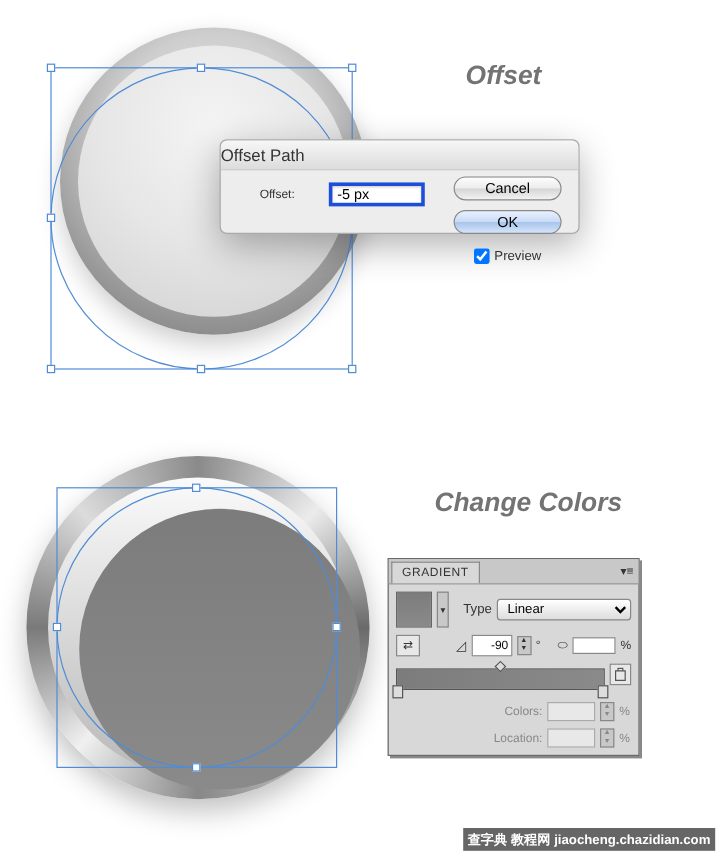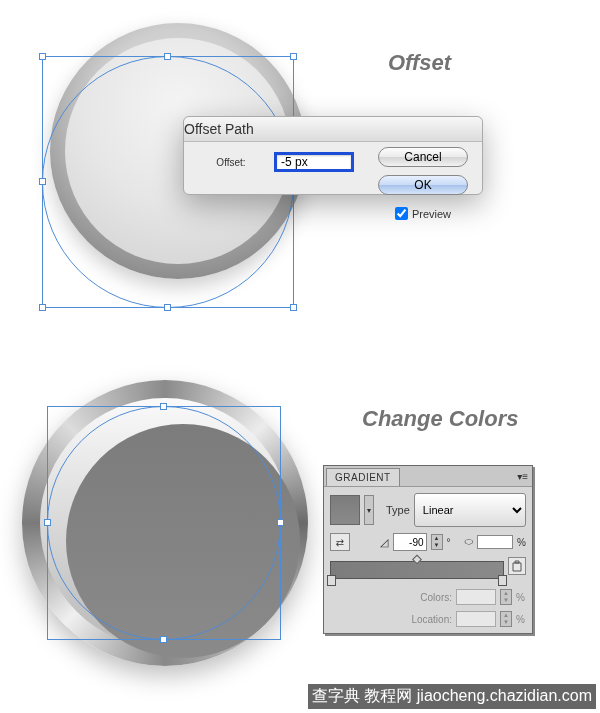--- a/index.html
+++ b/index.html
@@ -37,35 +37,35 @@
 
 .panel { position: absolute; left: 323px; top: 465px; width: 210px; border: 1px solid #6a6a6a; background: #d8d8d8; box-shadow: 2px 2px 0 #888; }
 .panel-tab-row { display: flex; align-items: center; background: #c8c8c8; border-bottom: 1px solid #999; }
 .panel-tab { padding: 3px 8px; font-size: 10px; background: #d8d8d8; border: 1px solid #888; border-bottom: none; margin: 2px 0 0 2px; font-weight: normal; letter-spacing: 0.5px; }
 .panel-collapse { margin-left: auto; margin-right: 4px; font-size: 10px; cursor: pointer; }
 .panel-body { padding: 6px; }
 .g-row { display: flex; align-items: center; gap: 4px; margin-bottom: 6px; }
 .swatch { width: 30px; height: 30px; background: linear-gradient(#7c7c7c 0%, #8a8a8a 100%); border: 1px solid #666; }
 .swatch-caret { width: 10px; height: 30px; background: #c8c8c8; border: 1px solid #888; display: flex; align-items: center; justify-content: center; font-size: 8px; }
 .type-label { font-size: 11px; margin-left: 8px; }
-.type-select { flex: 1; height: 34px; border: 1px solid #888; background: linear-gradient(#fff,#ddd); font-size: 11px; border-radius: 3px; padding: 0 4px; }
+.type-select { flex: 1; height: 18px; border: 1px solid #888; background: linear-gradient(#fff,#ddd); font-size: 11px; border-radius: 3px; padding: 0 4px; }
 .mini-icon { width: 20px; height: 18px; border: 1px solid #888; background: #e8e8e8; display: flex; align-items: center; justify-content: center; font-size: 10px; }
 .angle-input { width: 34px; height: 18px; border: 1px solid #888; background: #fff; font-size: 10px; text-align: right; padding-right: 2px; }
 .deg { font-size: 10px; }
 .len-box { width: 36px; height: 14px; border: 1px solid #888; background: #fff; }
 .grad-bar { position: relative; width: 174px; height: 18px; background: linear-gradient(to right, #7c7c7c, #8a8a8a); border: 1px solid #555; margin: 4px 0; }
 .grad-bar .diamond { position: absolute; top: -6px; left: 50%; transform: translateX(-50%) rotate(45deg); width: 7px; height: 7px; background: #ddd; border: 1px solid #555; }
 .grad-bar .stop { position: absolute; bottom: -8px; width: 9px; height: 11px; background: #ddd; border: 1px solid #555; }
 .trash { width: 18px; height: 18px; border: 1px solid #888; background: #e8e8e8; margin-left: 4px; display: flex; align-items: center; justify-content: center; }
 .param-row { display: flex; align-items: center; justify-content: flex-end; gap: 4px; margin-top: 6px; font-size: 10px; color: #888; }
 .param-row .field { width: 40px; height: 16px; border: 1px solid #aaa; background: #e8e8e8; }
 .param-row .pct { width: 10px; }
 .stepper { width: 12px; height: 16px; background: #c8c8c8; border: 1px solid #888; display: flex; flex-direction: column; font-size: 6px; line-height: 7px; text-align: center; }
 
-.watermark { position: absolute; right: 4px; bottom: 4px; background: #666; color: #fff; font-size: 16px; padding: 2px 4px; }
+.watermark { position: absolute; right: 4px; bottom: 4px; background: #666; color: #fff; font-size: 11px; padding: 2px 4px; font-weight: bold; }
 </style>
 </head>
 <body>
 
 <div class="section-title" style="left:388px; top:50px;">Offset</div>
 
 <div class="btn-outer-1">
   <div class="btn-inner-1"></div>
 </div>
 <div class="path-circle-1"></div>

